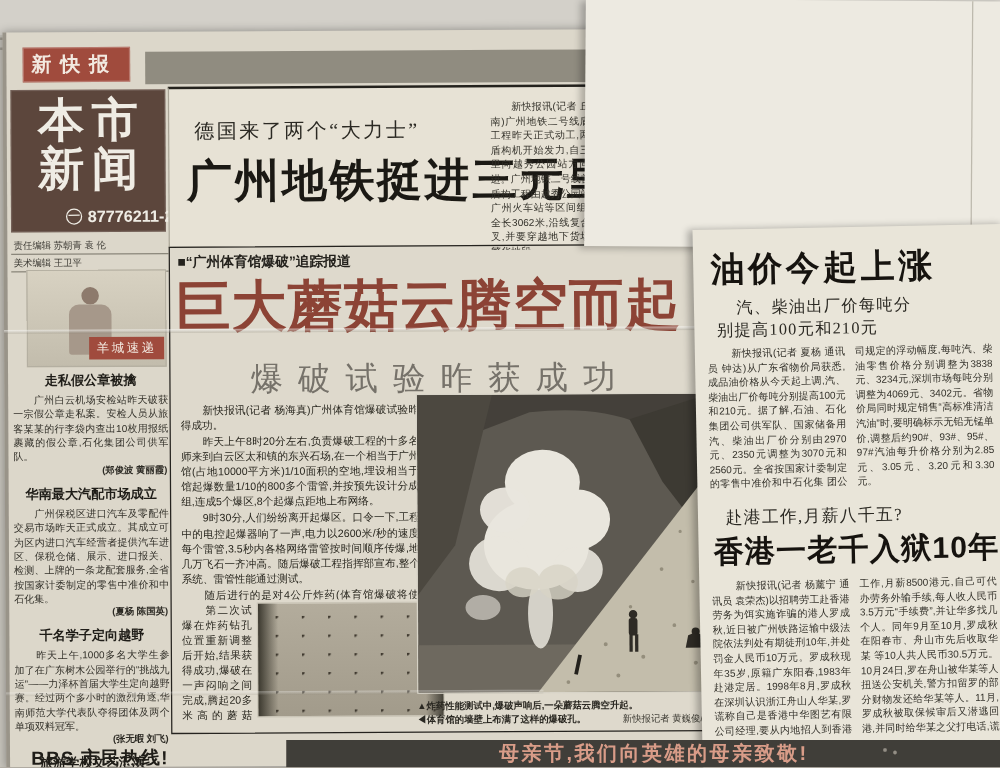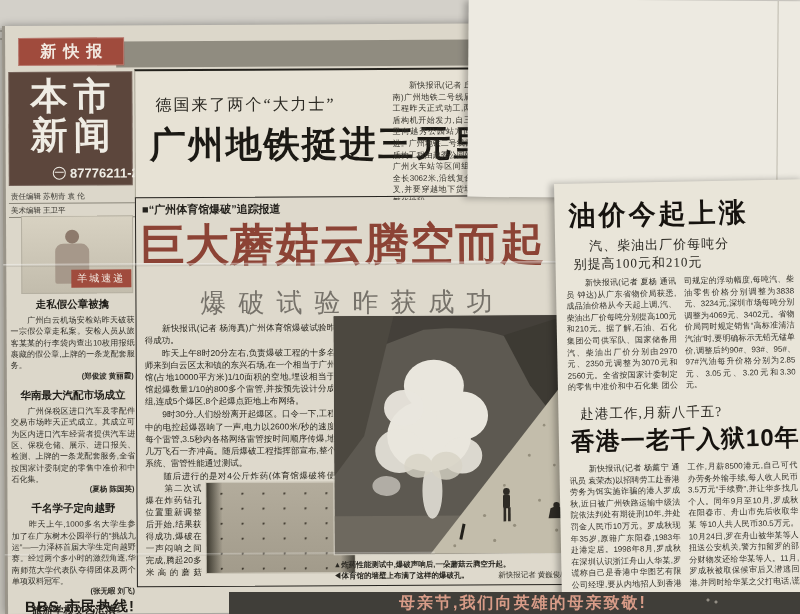--- a/index.html
+++ b/index.html
@@ -14,24 +14,24 @@
   .left-edge{left:0;top:0;width:3px;height:588px;background:rgba(70,66,58,.45);}
   .crease{height:3px;background:linear-gradient(rgba(255,255,255,.55),rgba(120,115,100,.25));}
   .sheet-b{left:468px;top:0;width:334px;height:198px;background:#edeae1;
            transform:rotate(.4deg);box-shadow:-4px 2px 6px rgba(0,0,0,.25);}
   .sheet-b .edge-line{right:24px;top:0;width:1px;height:198px;background:#bdb9ad;}
   .sheet-c{left:554px;top:184px;width:250px;height:432px;background:#e9e5d9;
            transform:rotate(-1.1deg);transform-origin:top left;
            box-shadow:-4px 0 6px rgba(0,0,0,.28);}
   
   .gray-band{left:114px;top:16px;width:356px;height:26px;background:#908c80;}
-  .brand-box{left:16px;top:12px;width:106px;height:28px;background:#a04b3d;
+  .brand-box{left:16px;top:12px;width:86px;height:28px;background:#a04b3d;
              box-shadow:inset 0 0 0 1px rgba(255,255,255,.25);
              color:#f2e9e0;font-size:16px;font-weight:bold;letter-spacing:7px;
-             display:flex;align-items:center;justify-content:center;padding-left:7px;box-sizing:border-box;
+             display:flex;align-items:center;padding-left:7px;box-sizing:border-box;
              font-family:"Liberation Serif",serif;}
   .section-box{left:6px;top:46px;width:124px;height:114px;background:#5c463c;
                box-shadow:inset 0 0 0 1px rgba(255,255,255,.15);}
   .section-line{width:100%;text-align:center;color:#efece4;font-weight:900;
                 font-size:37px;line-height:1.06;letter-spacing:6px;text-indent:6px;}
   .phone-row{position:absolute;left:0;bottom:5px;width:100%;display:flex;align-items:center;
              justify-content:center;gap:4px;color:#efece4;font-weight:bold;font-size:13px;margin-left:36px;}
   .globe{width:13px;height:13px;border-radius:50%;border:1.5px solid #efece4;position:relative;box-sizing:border-box;}
   .globe:before{content:"";position:absolute;left:1px;top:4px;right:1px;height:1px;background:#efece4;}
   .editors{left:6px;top:164px;width:126px;font-size:7.5px;color:#3a3832;}
@@ -142,21 +142,21 @@
 
     <div class="abs promo">
       <div class="promo-head"></div>
       <div class="promo-body"></div>
       <div class="promo-tag">羊城速递</div>
     </div>
 
     <div class="abs sidebar">
       <div class="sb-art">
         <div class="sb-title">走私假公章被擒</div>
-        <div class="sb-body">广州白云机场安检站昨天破获一宗假公章走私案。安检人员从旅客某某的行李袋内查出10枚用报纸裹藏的假公章,上牌的一条龙配套服务。</div>
+        <div class="sb-body">广州白云机场安检站昨天破获一宗假公章走私案。安检人员从旅客某某的行李袋内查出10枚用报纸裹藏的假公章,石化集团公司供军队。</div>
         <div class="sb-byline">(郑俊波 黄丽霞)</div>
       </div>
       <div class="sb-art">
         <div class="sb-title">华南最大汽配市场成立</div>
         <div class="sb-body">广州保税区进口汽车及零配件交易市场昨天正式成立。其成立可为区内进口汽车经营者提供汽车进区、保税仓储、展示、进口报关、检测、上牌的一条龙配套服务,全省按国家计委制定的零售中准价和中石化集。</div>
         <div class="sb-byline">(夏杨 陈国英)</div>
       </div>
       <div class="sb-art">
         <div class="sb-title">千名学子定向越野</div>
         <div class="sb-body">昨天上午,1000多名大学生参加了在广东树木公园举行的“挑战九运”——力泽杯首届大学生定向越野赛。经过两个多小时的激烈角逐,华南师范大学代表队夺得团体及两个单项双料冠军。</div>

